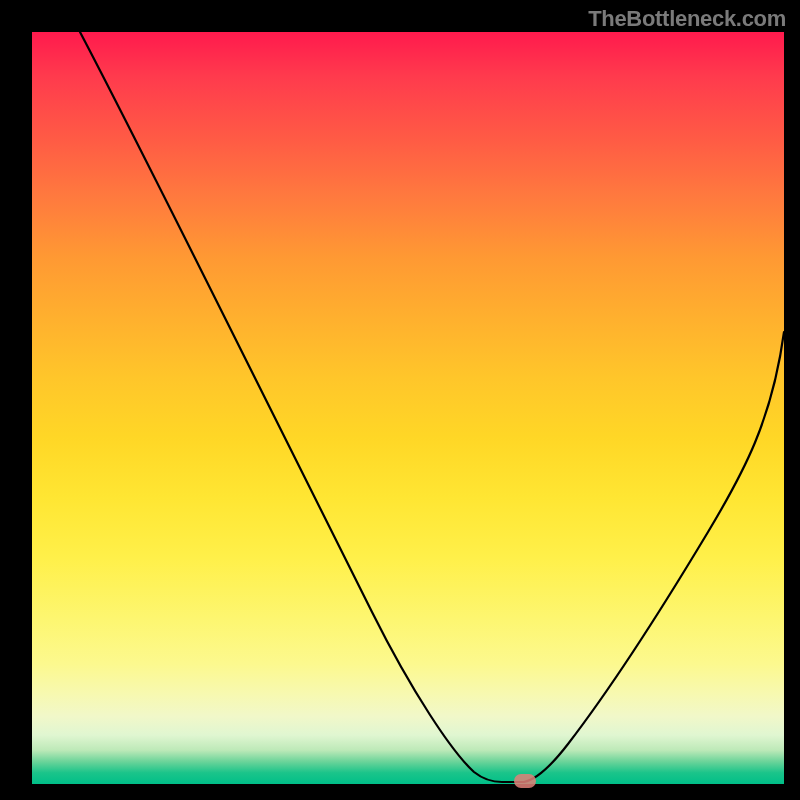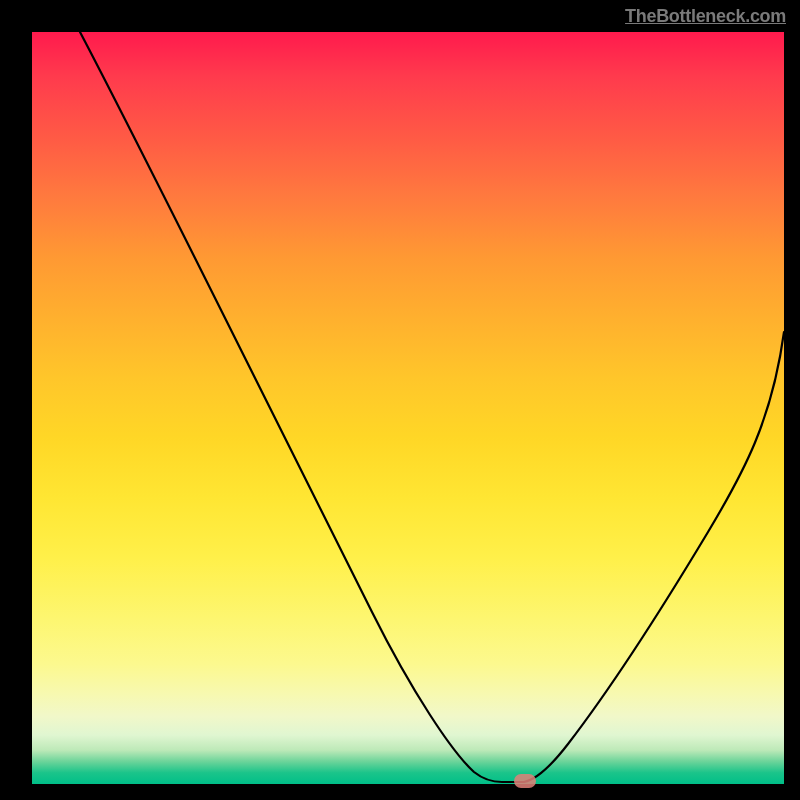--- a/index.html
+++ b/index.html
@@ -63,26 +63,25 @@
   }
   .marker {
     fill: #e08078;
     opacity: 0.85;
   }
   .watermark {
     position: absolute;
     top: 6px;
     right: 14px;
     font-family: Arial, Helvetica, sans-serif;
-    font-size: 18px;
+    font-size: 22px;
     font-weight: bold;
     color: #7a7a7a;
     letter-spacing: -0.3px;
     user-select: none;
-    text-decoration: underline;
   }
 </style>
 </head>
 <body>
 
 <div class="frame">
 
   <div class="plot-area">
     <svg viewBox="0 0 752 752">
 

